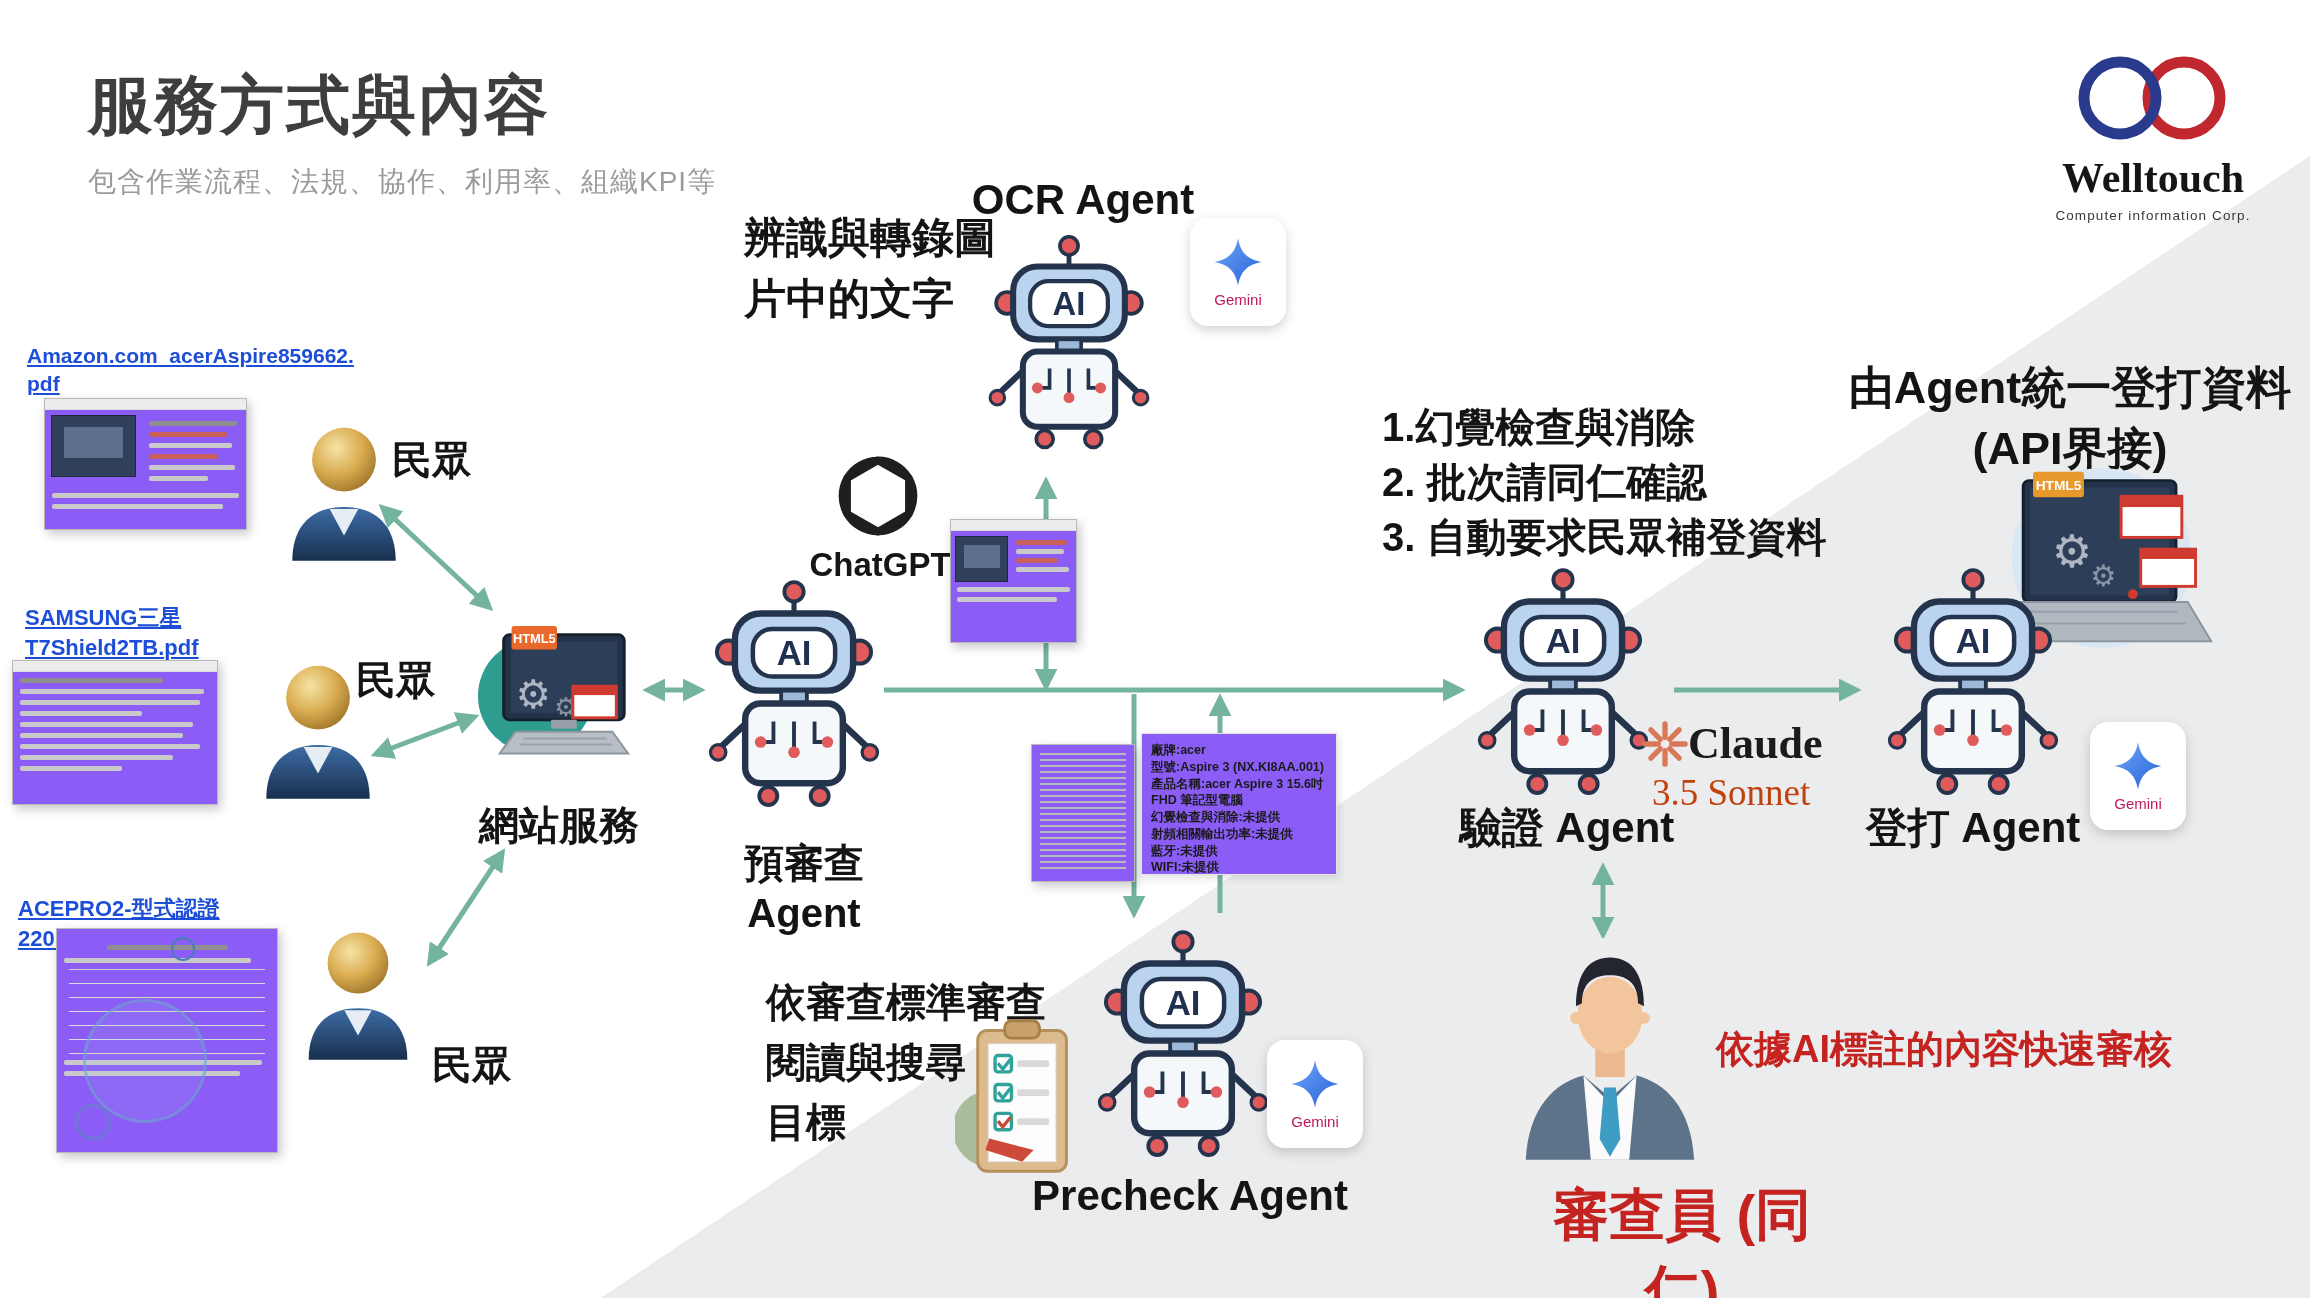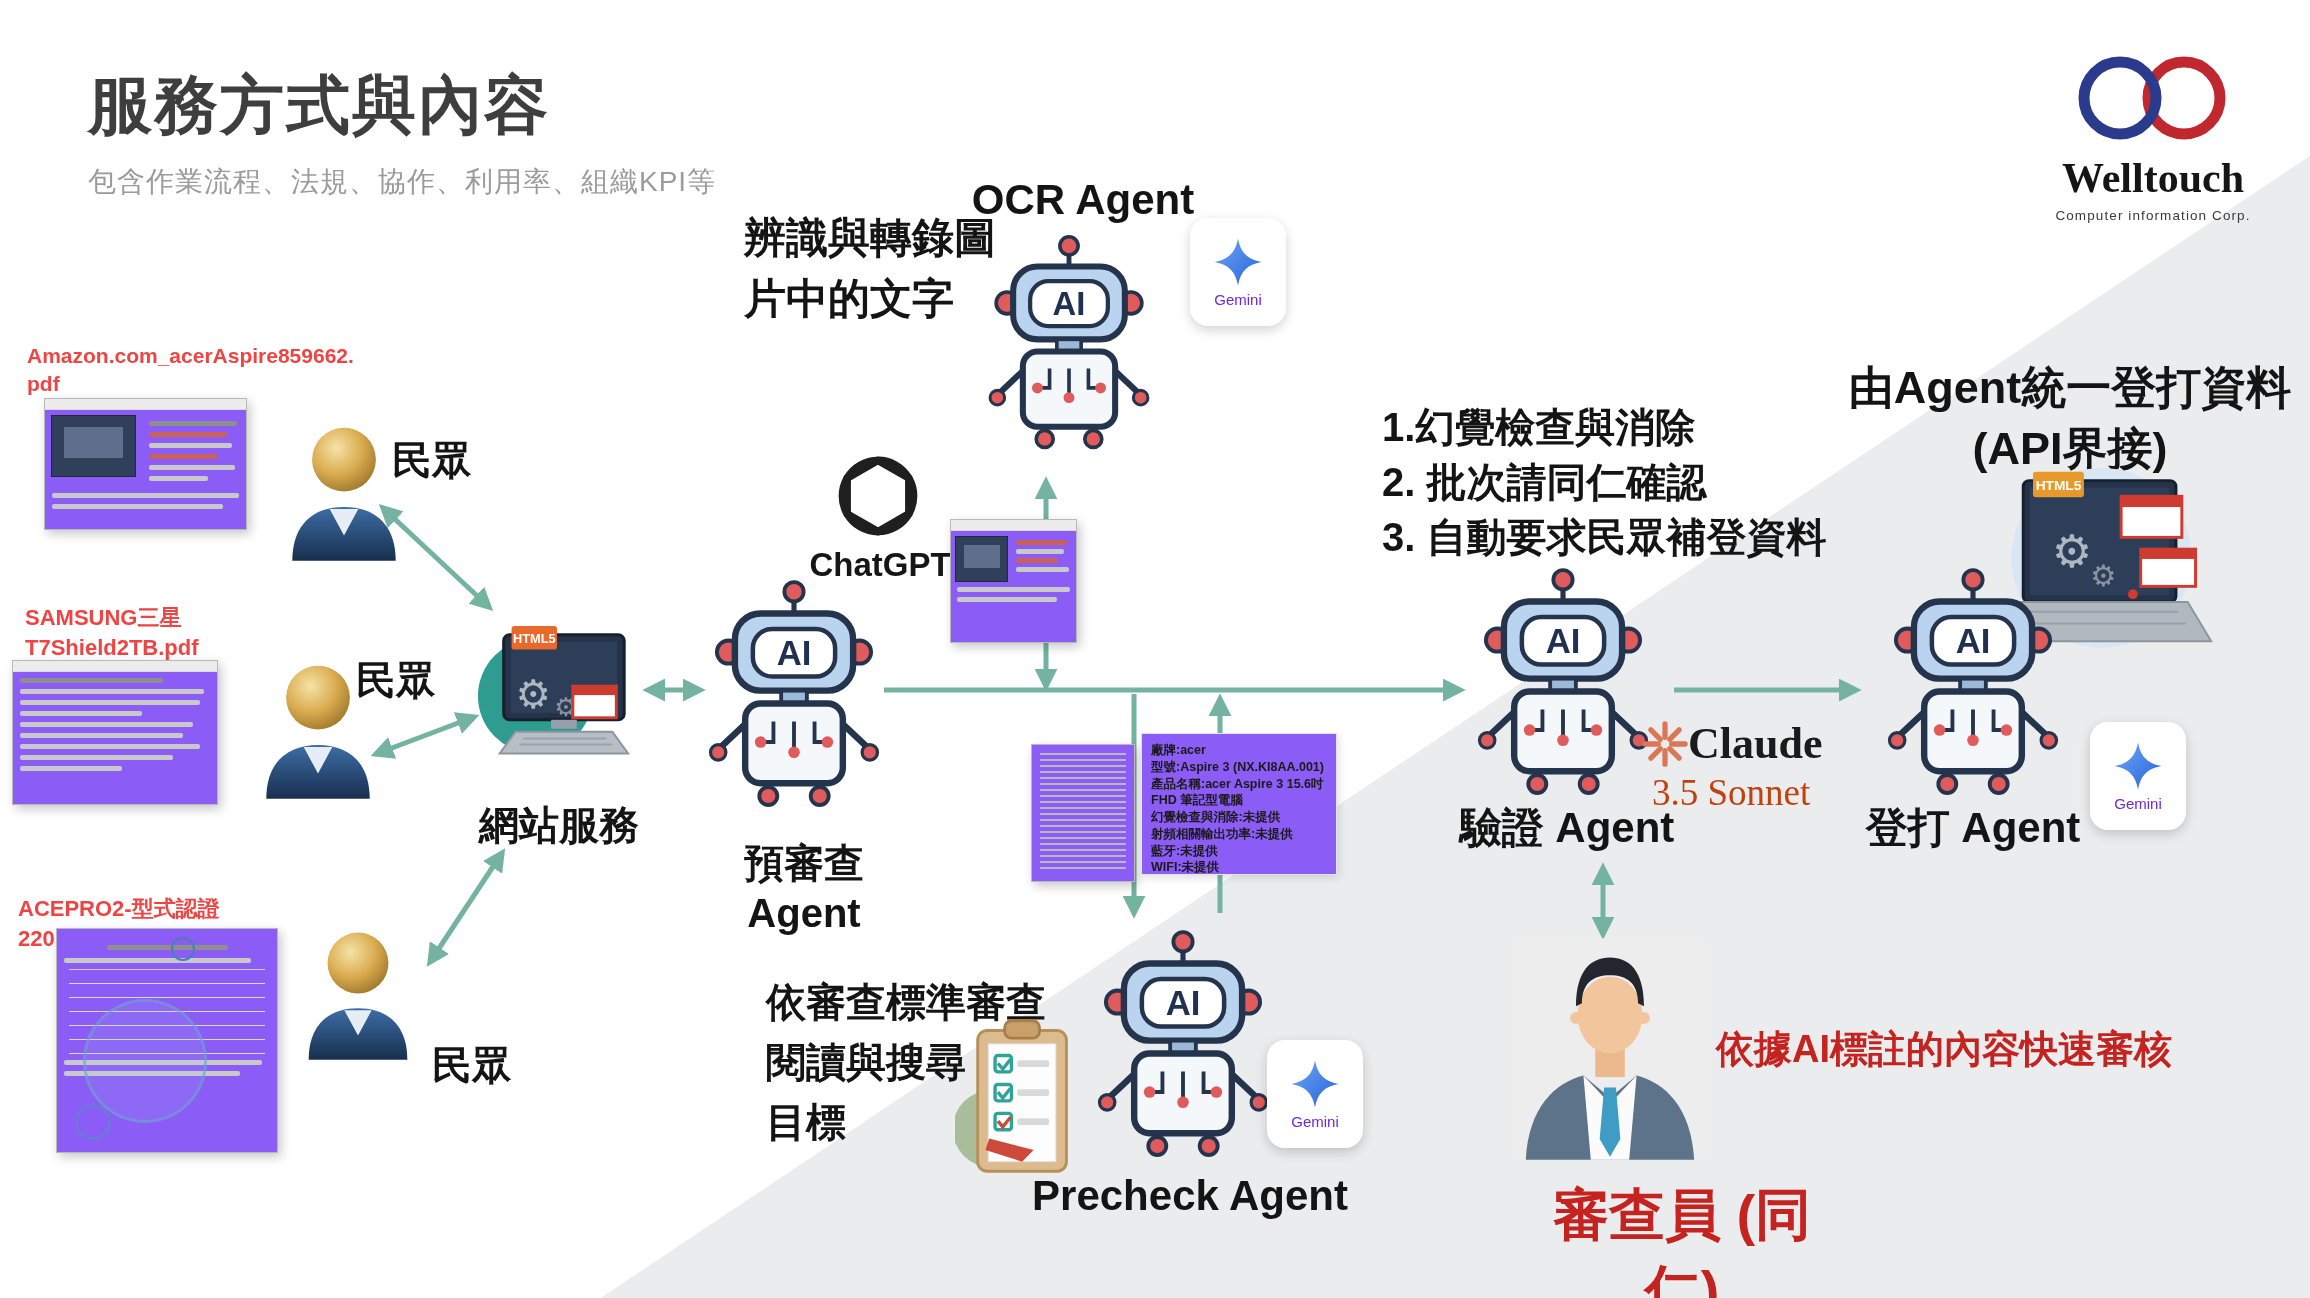--- a/index.html
+++ b/index.html
@@ -23,37 +23,37 @@
   .doc{background:#8b5cf6;border:1px solid #b9b9b9;box-shadow:3px 4px 10px rgba(0,0,0,.22);box-sizing:border-box;}
   .doc-toolbar{height:10px;background:#ececec;border-bottom:1px solid #dcdcdc;margin-bottom:5px;}
   .doc-row{display:flex;gap:6px;padding:0 6px;}
   .doc-img{width:44%;height:60px;background:#31405a;border:1px solid #20293a;position:relative;flex-shrink:0;}
   .doc-img::after{content:"";position:absolute;left:15%;right:15%;top:18%;bottom:30%;background:#5d6f8d;}
   .doc-col{flex:1;}
   .ln{height:5px;background:#c9c9c9;border-radius:2px;margin:6px 7px;}
   .ln.red{background:#c9605a;}
   .ln.dark{background:#8f8f8f;}
   .w50{width:50%}.w60{width:60%}.w70{width:70%}.w75{width:75%}.w80{width:80%}.w85{width:85%}.w88{width:88%}.w90{width:90%}.w95{width:93%}
-  .doc-label{font-weight:bold;color:#ef4444;line-height:1.35;}
+  .doc-label{font-weight:bold;color:#1d4ed8;line-height:1.35;text-decoration:underline;}
   .text-fill{position:absolute;left:8px;right:8px;top:8px;bottom:8px;background:repeating-linear-gradient(180deg,#b9b9b9 0 2px,transparent 2px 6px);}
   .spec{border:1px solid #e4e4e4;box-shadow:2px 3px 8px rgba(0,0,0,.12);padding:8px 9px;}
   .spec-line{font-size:12.5px;font-weight:bold;color:#1a1a1a;line-height:1.34;white-space:nowrap;overflow:hidden;}
 
   
   .cert{position:absolute;}
   .taf-dot{position:absolute;top:8px;left:52%;width:20px;height:20px;border:2px solid #4a7fb5;border-radius:50%;}
   .cert-table{margin:6px 12px;border-top:1px solid #cfcfcf;}
   .cert-table div{height:13px;border-bottom:1px solid #dadada;}
   .cert-ring{position:absolute;left:26px;top:70px;width:118px;height:118px;border:3px solid rgba(110,160,205,.6);border-radius:50%;background:rgba(160,205,240,.12);}
   .cert-stamp{position:absolute;left:18px;bottom:12px;width:30px;height:30px;border:3px solid rgba(90,140,190,.55);border-radius:50%;}
 
   
   .gem-card{width:96px;height:108px;background:#fff;border-radius:18px;box-shadow:0 4px 12px rgba(0,0,0,.18);display:flex;flex-direction:column;align-items:center;justify-content:center;gap:3px;}
   .gem-star{width:52px;height:52px;}
-  .gem-label{font-size:15px;color:#6d28d9;}
+  .gem-label{font-size:15px;color:#be185d;}
 
   
   .claude-row{display:flex;align-items:center;gap:0;}
   .claude-name{font-family:"Liberation Serif","DejaVu Serif",serif;font-size:44px;font-weight:600;color:#1b1b1b;}
   .claude-ver{font-family:"Liberation Serif","DejaVu Serif",serif;font-size:37px;font-weight:400;color:#c2410c;margin:2px 0 0 10px;}
 
   .chatgpt-label{font-weight:bold;font-size:33px;color:#161616;}
 </style>
 </head>
 <body>

